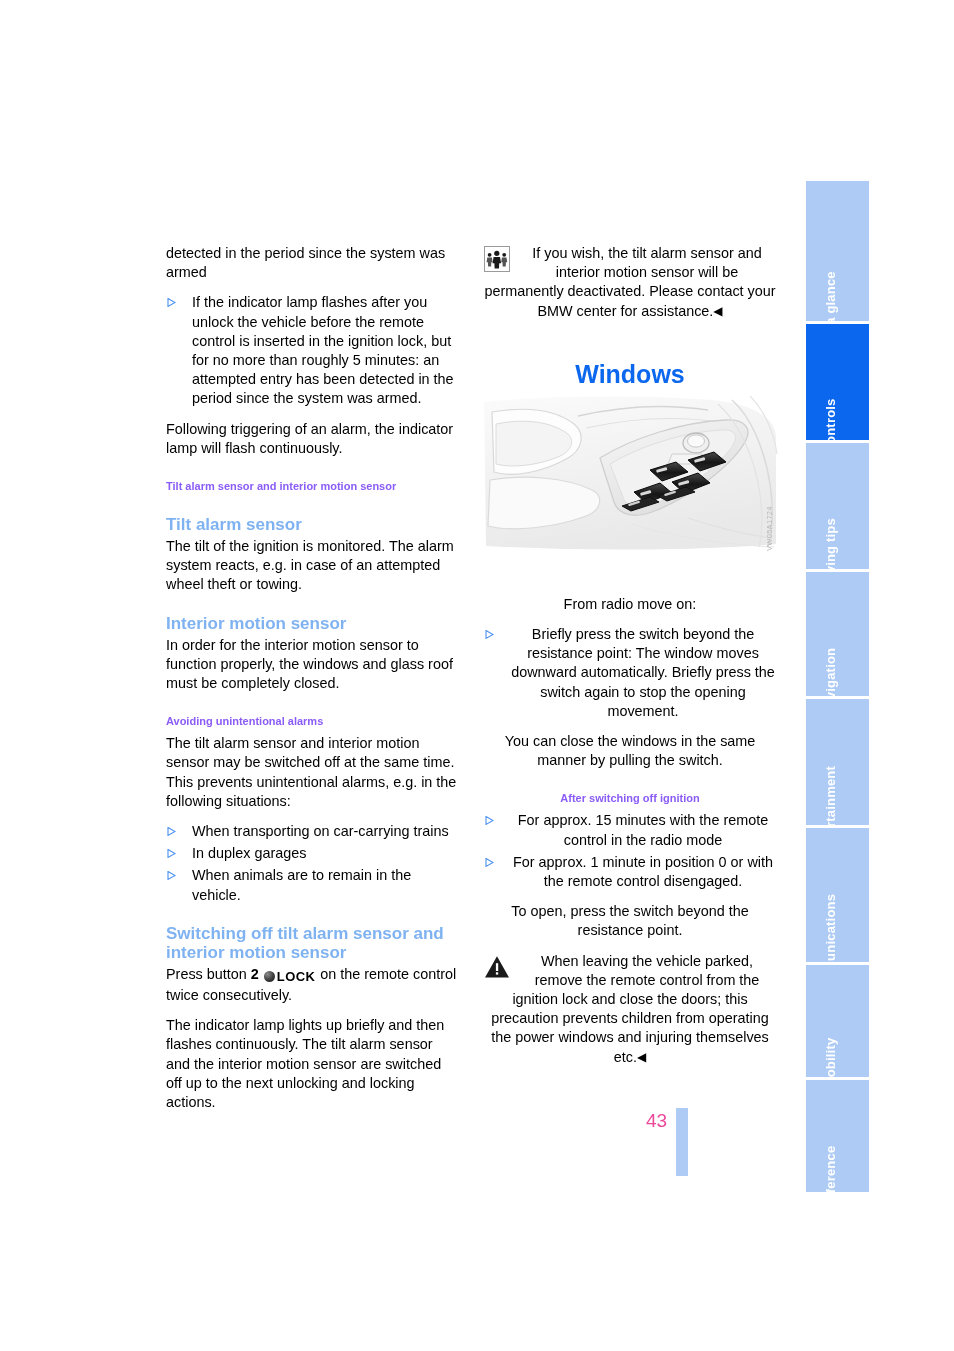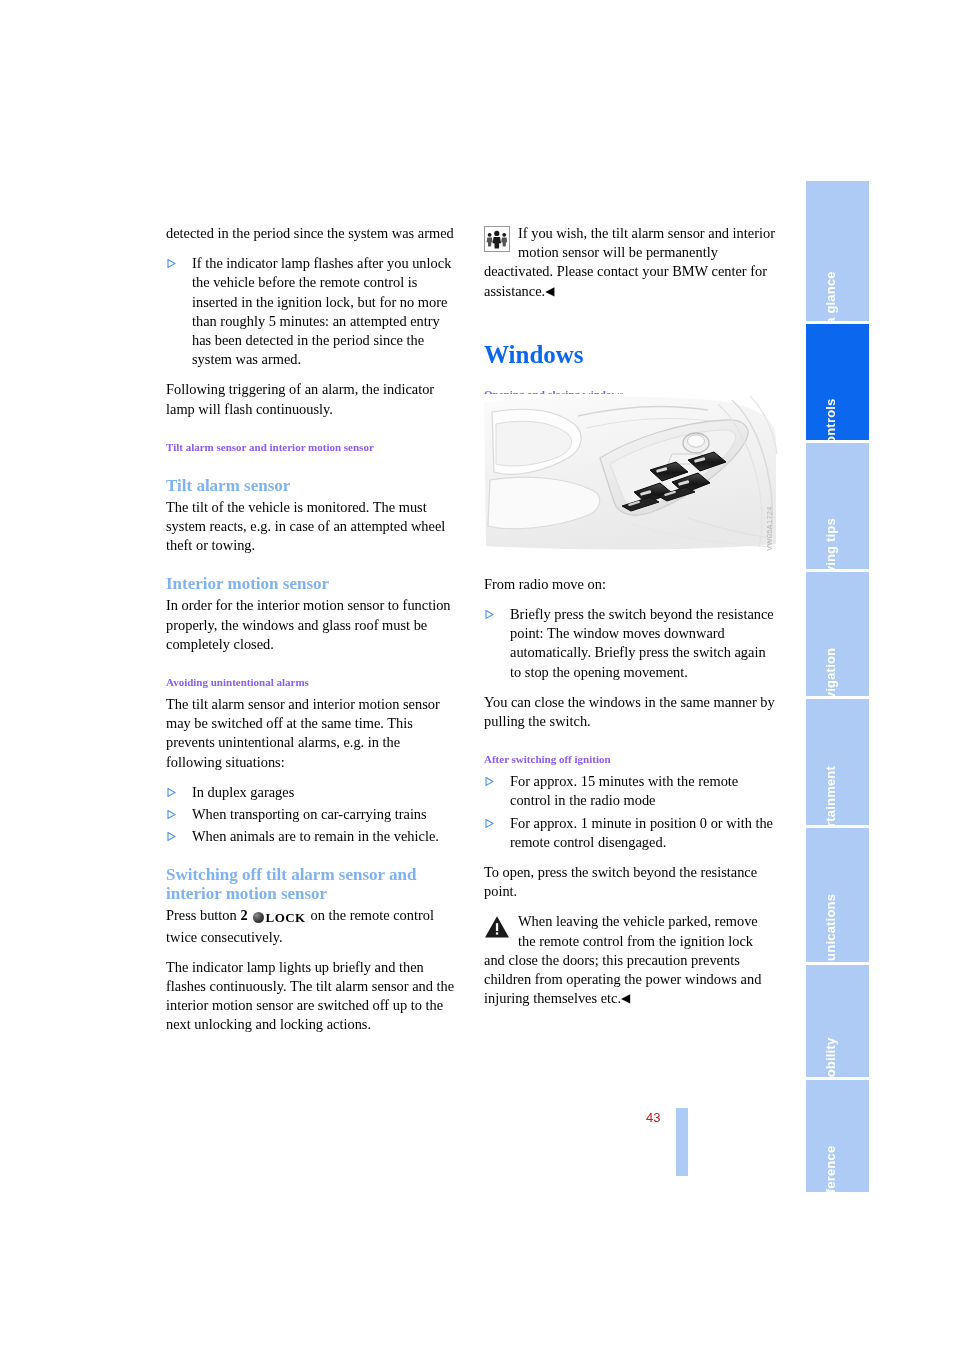--- a/index.html
+++ b/index.html
@@ -18,28 +18,27 @@
 
   
   #page {
     position: absolute;
     inset: 0;
   }
 
   
   .column {
     position: absolute;
-    top: 224px;
+    top: 244px;
     width: 292px;
     font-size: 14.4px;
     line-height: 19.2px;
-    font-family: Liberation Serif, serif;
   }
   #col-left  { left: 166px; }
-  #col-right { left: 484px; }
+  #col-right { left: 484px; text-align: center; }
 
   p, .para {
     margin: 0 0 11px 0;
   }
 
   
   .h1 {
     color: #0b68ee;
     font-size: 25px;
     line-height: 29px;
@@ -142,22 +141,22 @@
     transform: rotate(180deg);
     white-space: nowrap;
     line-height: 14px;
   }
 
   
   #page-number {
     position: absolute;
     left: 646px;
     top: 1110px;
-    font-size: 13px;
-    color: #b91c1c;
+    font-size: 19px;
+    color: #ec4899;
   }
   #page-marker {
     position: absolute;
     left: 676px;
     top: 1108px;
     width: 12px;
     height: 68px;
     background: #aecbf5;
   }
 
@@ -209,44 +208,44 @@
         </span>
         <span>If the indicator lamp flashes after you unlock the vehicle before the remote control is inserted in the ignition lock, but for no more than roughly 5 minutes: an attempted entry has been detected in the period since the system was armed.</span>
       </div>
     </div>
 
     <p class="para">Following triggering of an alarm, the indicator lamp will flash continuously.</p>
 
     <div class="h2">Tilt alarm sensor and interior motion sensor</div>
 
     <div class="h3">Tilt alarm sensor</div>
-    <p class="para">The tilt of the vehicle is monitored. The must system reacts, e.g. in case of an attempted wheel theft or towing.</p>
+    <p class="para">The tilt of the ignition is monitored. The alarm system reacts, e.g. in case of an attempted wheel theft or towing.</p>
 
     <div class="h3">Interior motion sensor</div>
     <p class="para">In order for the interior motion sensor to function properly, the windows and glass roof must be completely closed.</p>
 
     <div class="h2">Avoiding unintentional alarms</div>
     <p class="para">The tilt alarm sensor and interior motion sensor may be switched off at the same time. This prevents unintentional alarms, e.g. in the following situations:</p>
 
     <div class="blist">
       <div class="bitem">
         <span class="bullet">
           <svg width="9" height="9" viewBox="0 0 9 9">
               <path d="M1 0.6 L8 4.5 L1 8.4 Z" fill="none" stroke="#4a90f0" stroke-width="1.1"></path>
             </svg>
         </span>
+        <span>When transporting on car-carrying trains</span>
+      </div>
+      <div class="bitem">
+        <span class="bullet">
+          <svg width="9" height="9" viewBox="0 0 9 9">
+              <path d="M1 0.6 L8 4.5 L1 8.4 Z" fill="none" stroke="#4a90f0" stroke-width="1.1"></path>
+            </svg>
+        </span>
         <span>In duplex garages</span>
-      </div>
-      <div class="bitem">
-        <span class="bullet">
-          <svg width="9" height="9" viewBox="0 0 9 9">
-              <path d="M1 0.6 L8 4.5 L1 8.4 Z" fill="none" stroke="#4a90f0" stroke-width="1.1"></path>
-            </svg>
-        </span>
-        <span>When transporting on car-carrying trains</span>
       </div>
       <div class="bitem">
         <span class="bullet">
           <svg width="9" height="9" viewBox="0 0 9 9">
               <path d="M1 0.6 L8 4.5 L1 8.4 Z" fill="none" stroke="#4a90f0" stroke-width="1.1"></path>
             </svg>
         </span>
         <span>When animals are to remain in the vehicle.</span>
       </div>
     </div>

